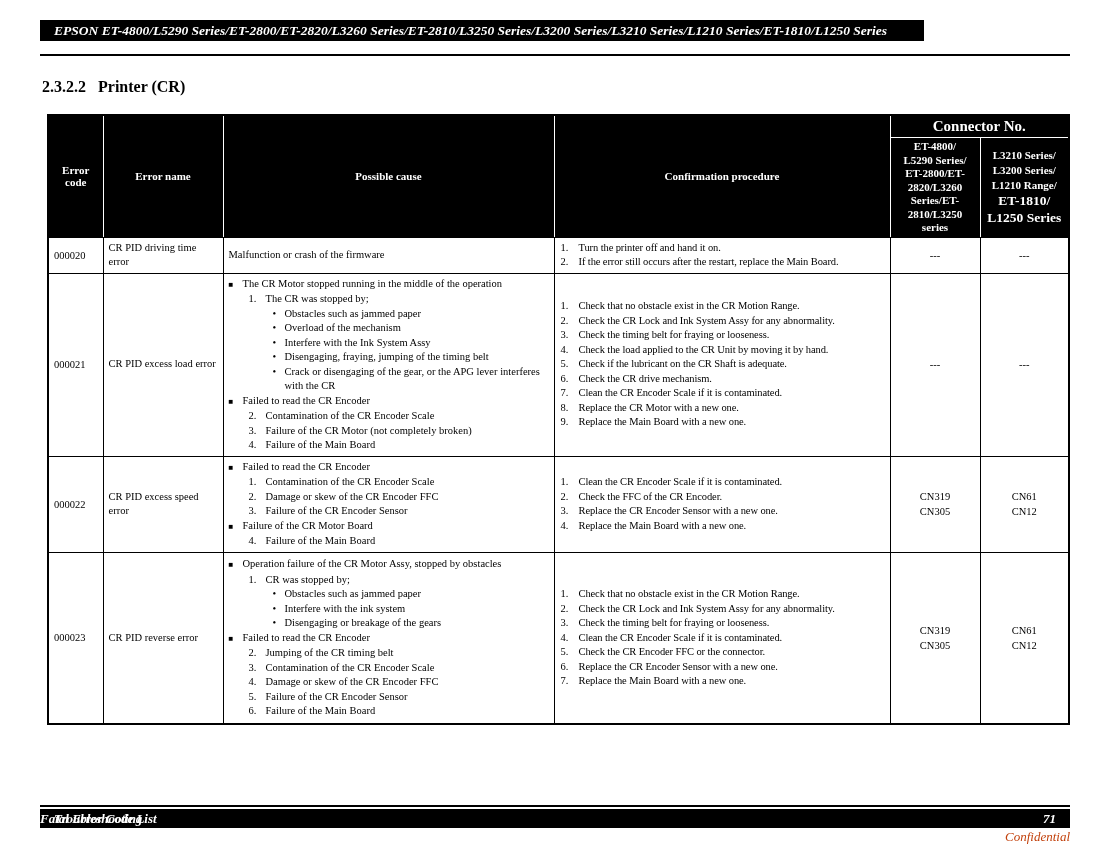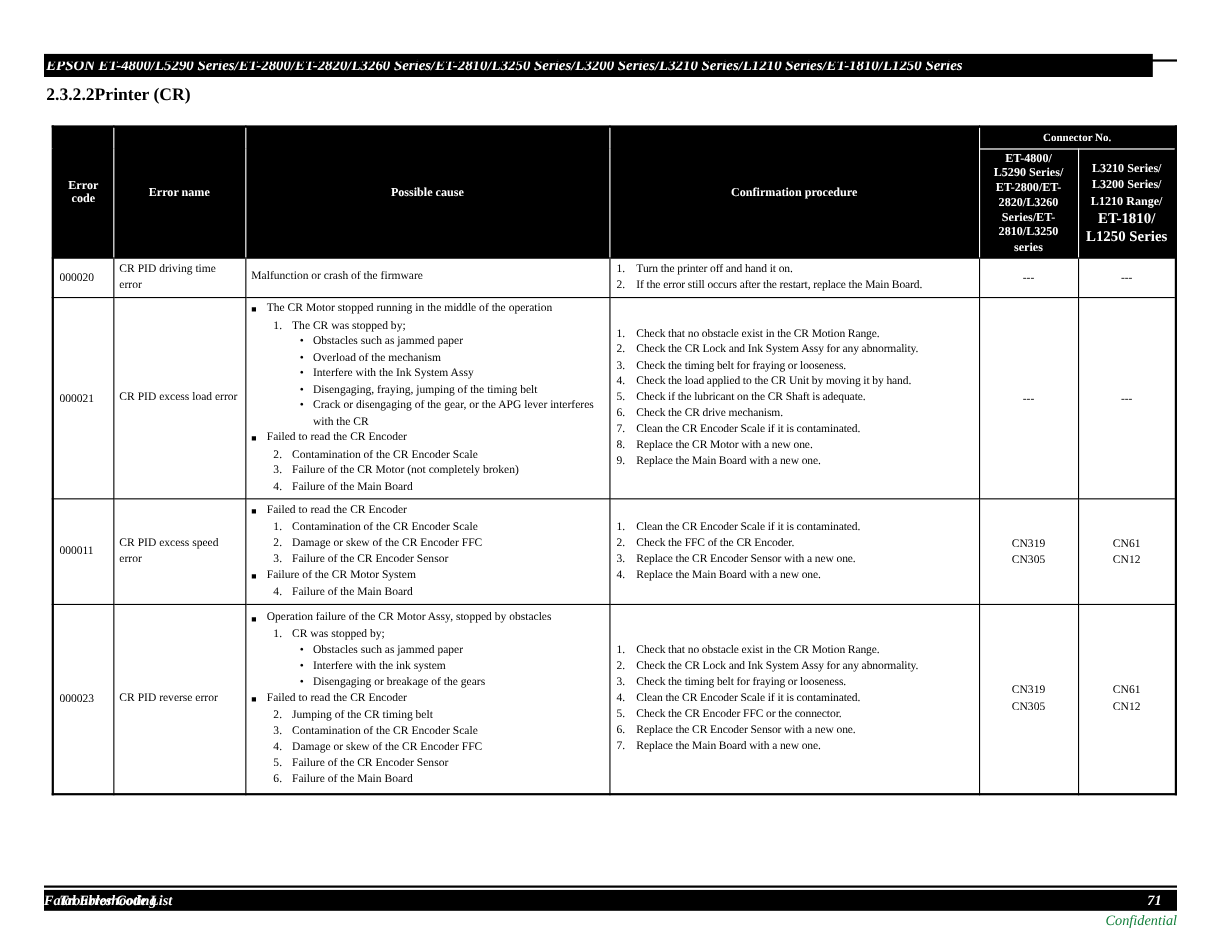--- a/index.html
+++ b/index.html
@@ -8,56 +8,56 @@
     width: 1111px; height: 857px;
     background: #ffffff;
     color: #000;
     font-family: "Liberation Serif", serif;
     position: relative;
     overflow: hidden;
   }
 
   
   .models-bar {
-    position: absolute; left: 40px; top: 49px;
-    width: 1008px; height: 21px;
+    position: absolute; left: 40px; top: 20px;
+    width: 884px; height: 21px;
     background: #000; color: #fff;
     font-weight: bold; font-style: italic;
     font-size: 13.5px; line-height: 21px;
-    padding-left: 2px;
+    padding-left: 14px;
     white-space: nowrap; overflow: hidden;
   }
   .header-rule {
     position: absolute; left: 40px; top: 54px;
     width: 1030px; height: 2px; background: #000;
   }
 
   
   .section-heading {
     position: absolute; left: 42px; top: 78px;
     font-size: 16px; font-weight: bold;
   }
-  .section-heading .sec-num { }
+  .section-heading .sec-num { margin-right: 12px; }
 
   
   .table-wrap { position: absolute; left: 47px; top: 114px; }
   table.err {
     border-collapse: collapse; table-layout: fixed;
     width: 1021px;
     border: 2px solid #000;
   }
   table.err th {
     background: #000; color: #fff;
     font-weight: bold; font-size: 11px;
     text-align: center; vertical-align: middle;
     border-left: 1px solid #fff; border-right: 1px solid #fff;
     border-top: 1px solid #000; border-bottom: 1px solid #000;
     padding: 2px;
   }
-  table.err th.conn-no { border-bottom: 1px solid #fff; height: 20px; font-size: 10px; }
+  table.err th.conn-no { border-bottom: 1px solid #fff; height: 20px; font-size: 15px; }
   table.err thead tr.sub th { border-top: 1px solid #fff; height: 98px; }
   th.conn-a { font-size: 10.5px; line-height: 13.5px; white-space: pre-line; }
   th.conn-b { line-height: 15px; }
   .conn-b-small { font-size: 11px; line-height: 15px; white-space: pre-line; display: block; }
   .conn-b-large { font-size: 13.5px; line-height: 16.5px; white-space: pre-line; display: block; }
 
   table.err td {
     border: 1px solid #000;
     font-size: 10.5px;
     vertical-align: middle;
@@ -99,21 +99,21 @@
     width: 1030px; height: 19px;
     background: #000; color: #fff;
     font-weight: bold; font-style: italic; font-size: 13px;
     line-height: 19px;
   }
   .footer-bar .f-left  { position: absolute; left: 14px; }
   .footer-bar .f-center{ position: absolute; left: 0; right: 0; }
   .footer-bar .f-right { position: absolute; right: 14px; }
   .confidential {
     position: absolute; right: 41px; top: 829px;
-    font-style: italic; font-size: 13px; color: #15803d;
+    font-style: italic; font-size: 13px; color: #c2410c;
   }
 </style>
 </head>
 <body>
 
 <div class="models-bar">EPSON ET-4800/L5290 Series/ET-2800/ET-2820/L3260 Series/ET-2810/L3250 Series/L3200 Series/L3210 Series/L1210 Series/ET-1810/L1250 Series</div>
 <div class="header-rule"></div>
 
 <div class="section-heading">
   <span class="sec-num">2.3.2.2</span><span>Printer (CR)</span>
@@ -260,42 +260,42 @@
             </div>
             <div class="ci">
               <span class="mk">9.</span>
               <span class="tx">Replace the Main Board with a new one.</span>
             </div>
           </td>
           <td class="conn">---</td>
           <td class="conn">---</td>
         </tr>
         <tr>
-          <td class="code">000011</td>
+          <td class="code">000022</td>
           <td class="name">CR PID excess speed error</td>
           <td class="cause">
             <div class="pc sq">
               <span class="mk">■</span>
               <span class="tx">Failed to read the CR Encoder</span>
             </div>
             <div class="pc num">
               <span class="mk">1.</span>
               <span class="tx">Contamination of the CR Encoder Scale</span>
             </div>
             <div class="pc num">
               <span class="mk">2.</span>
               <span class="tx">Damage or skew of the CR Encoder FFC</span>
             </div>
             <div class="pc num">
               <span class="mk">3.</span>
               <span class="tx">Failure of the CR Encoder Sensor</span>
             </div>
             <div class="pc sq">
               <span class="mk">■</span>
-              <span class="tx">Failure of the CR Motor System</span>
+              <span class="tx">Failure of the CR Motor Board</span>
             </div>
             <div class="pc num">
               <span class="mk">4.</span>
               <span class="tx">Failure of the Main Board</span>
             </div>
           </td>
           <td class="confirm">
             <div class="ci">
               <span class="mk">1.</span>
               <span class="tx">Clean the CR Encoder Scale if it is contaminated.</span>

